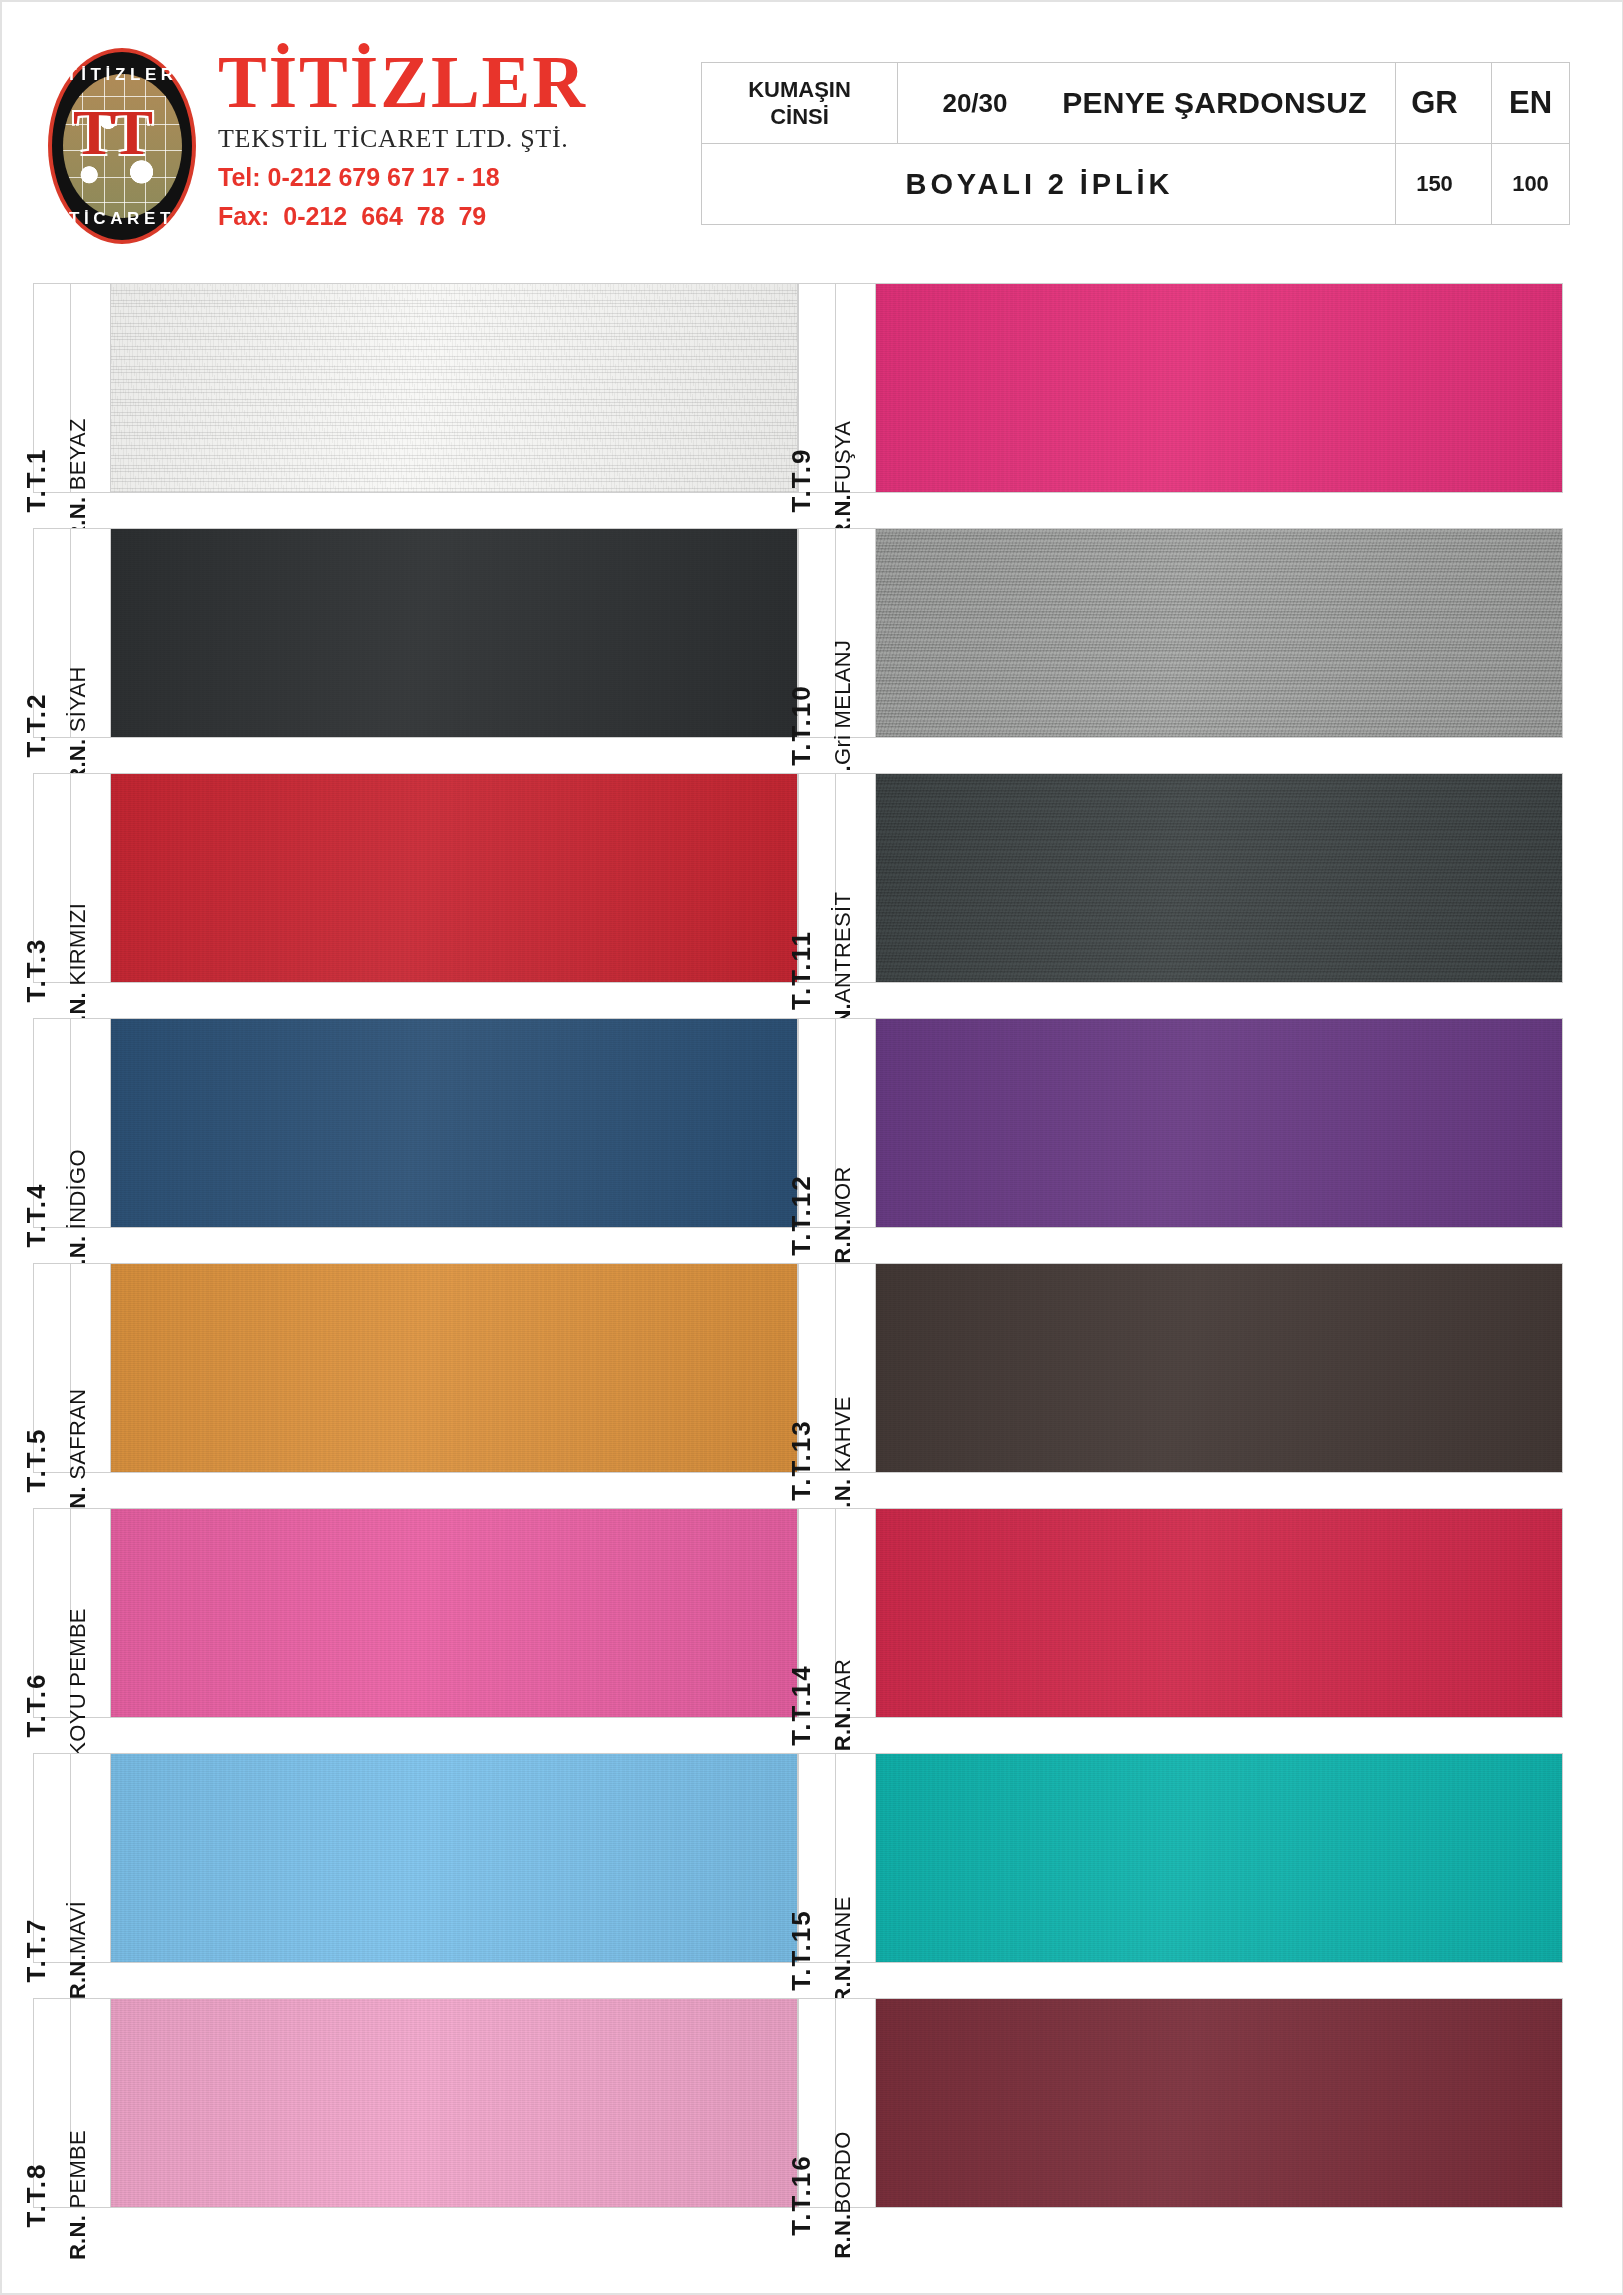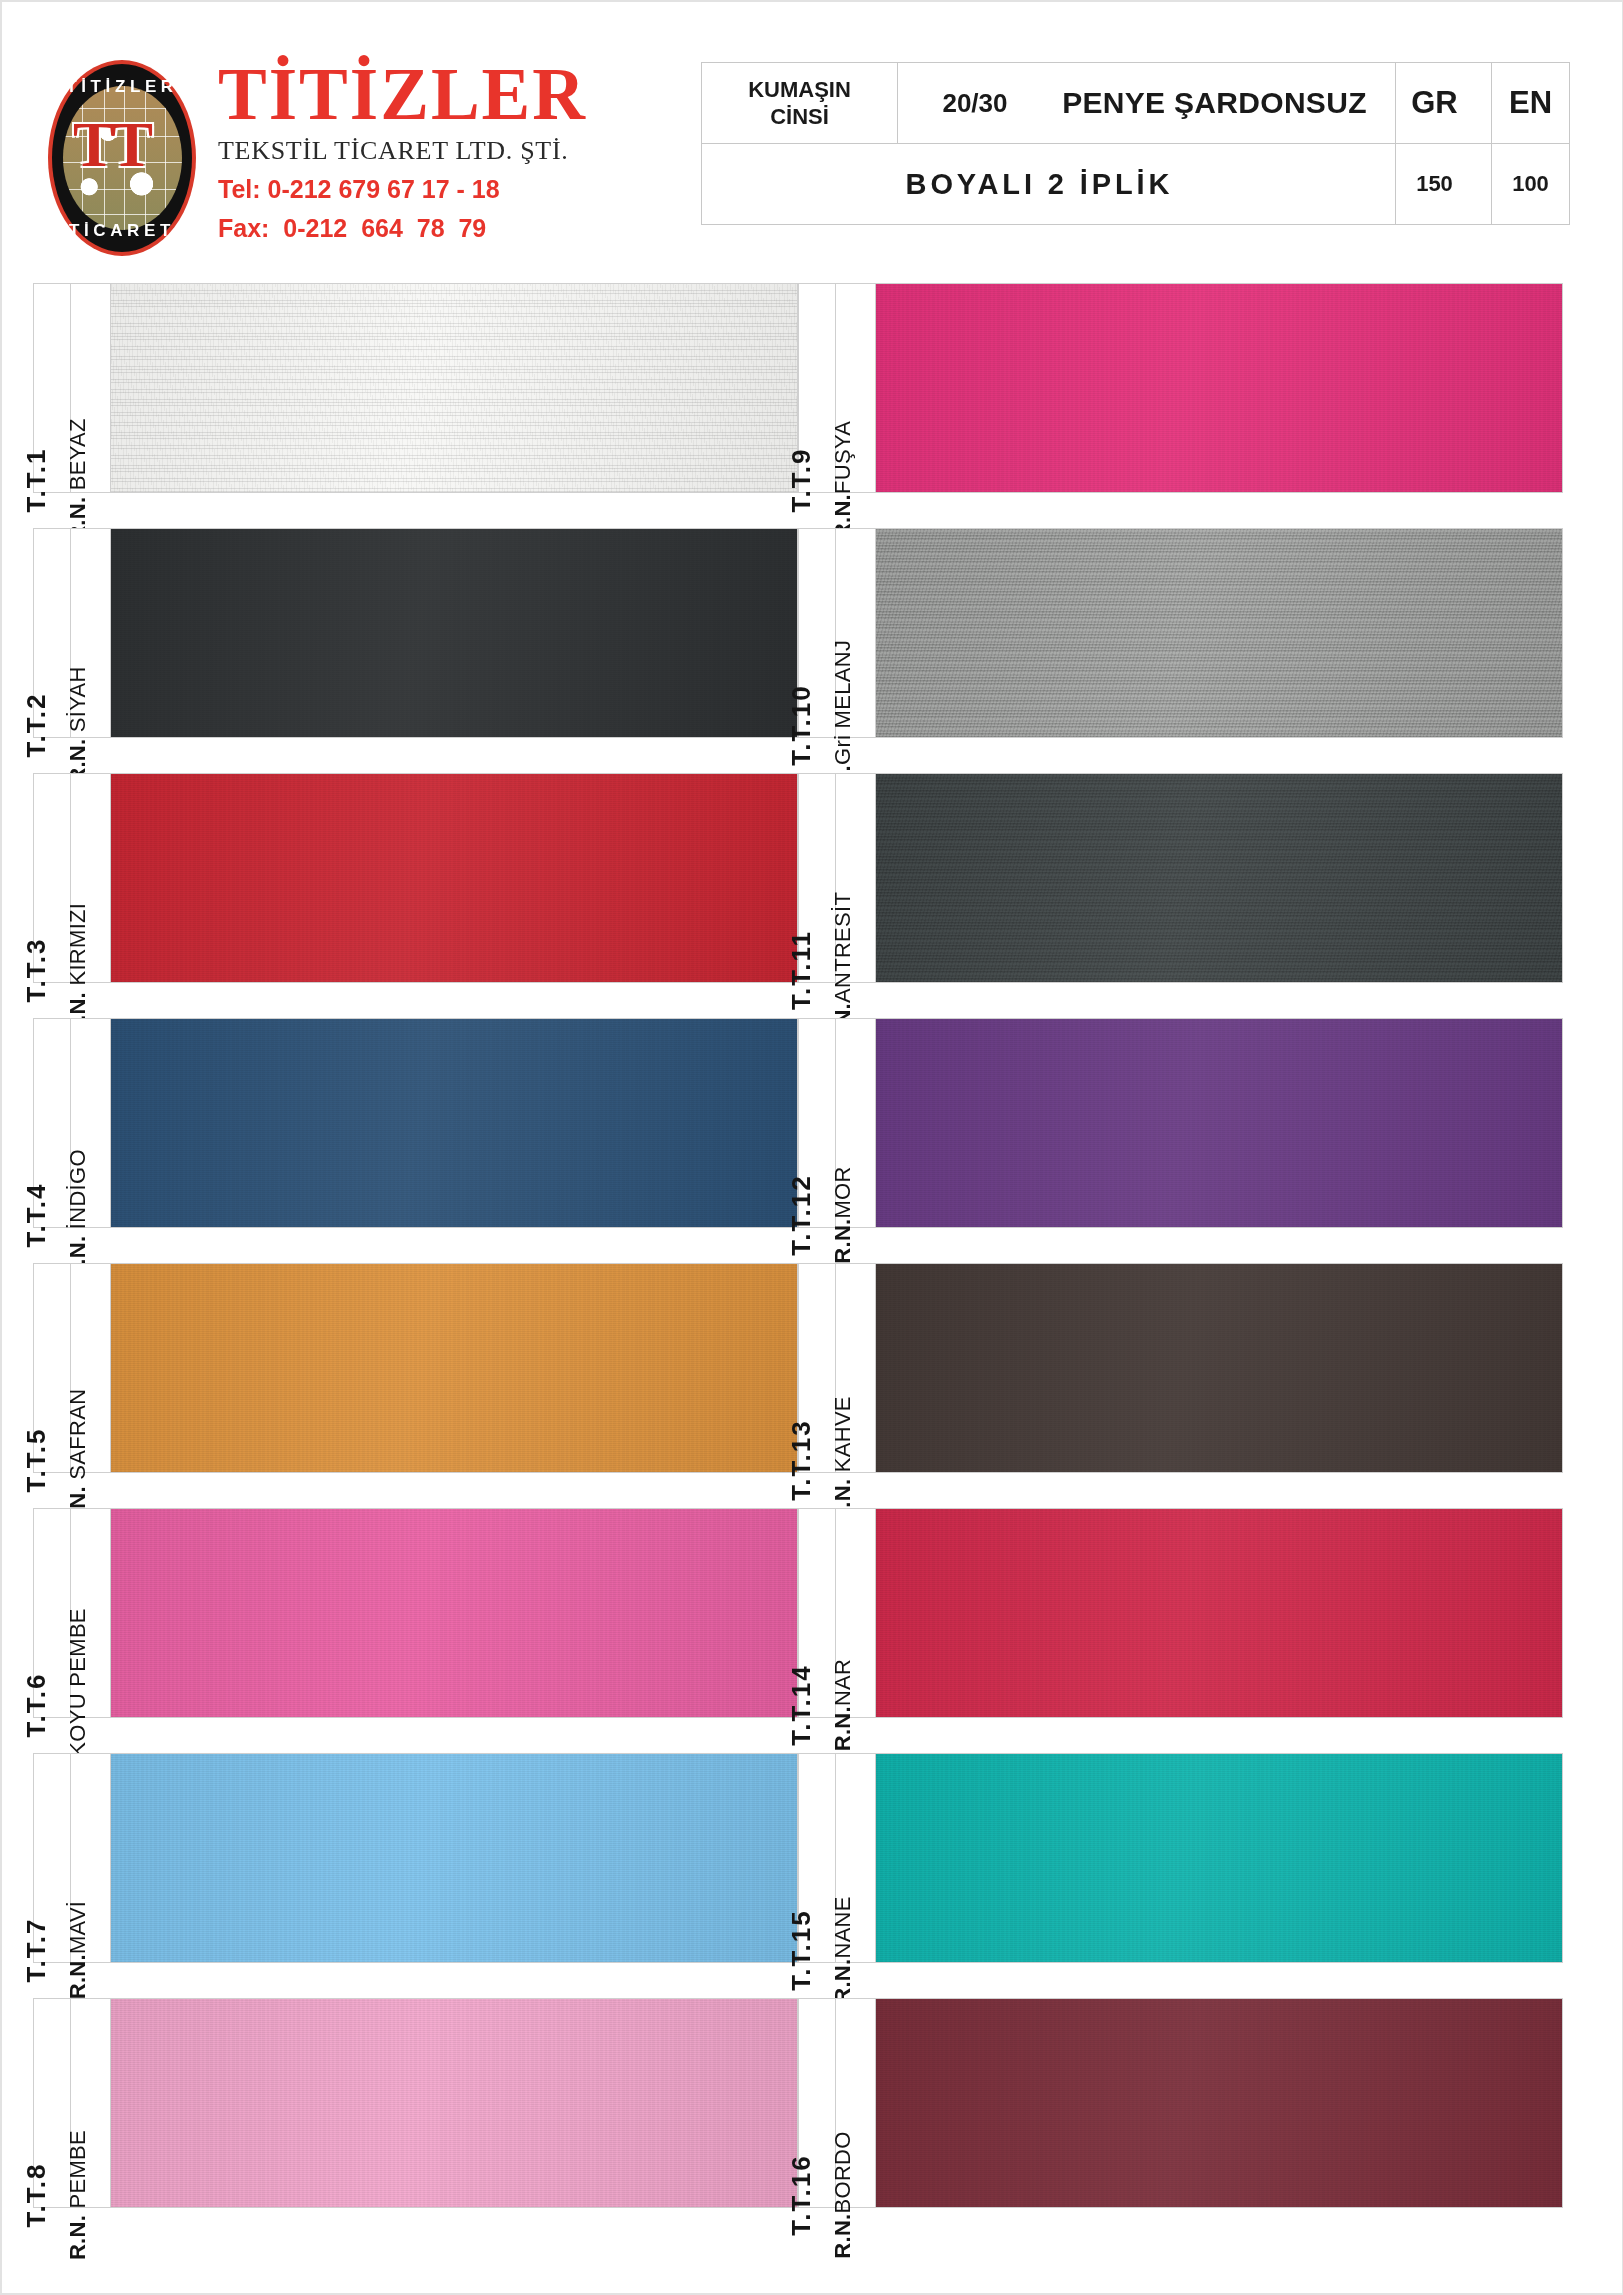--- a/index.html
+++ b/index.html
@@ -18,21 +18,21 @@
     overflow:hidden;
   }
 
   
   .header{
     position:absolute;left:0;top:0;width:1624px;height:281px;
   }
   .logo-block{
     position:absolute;left:41px;top:41px;
     width:627px;height:216px;
-    display:flex;align-items:flex-start;margin-top:12px;
+    display:flex;align-items:flex-start;
   }
   .logo-badge{
     position:relative;
     width:158px;height:196px;
     flex:0 0 158px;
     margin-top:5.2px;
   }
   .badge-outer{
     position:absolute;left:5.2px;top:0;width:148px;height:196px;
     background:#d83a2a;

